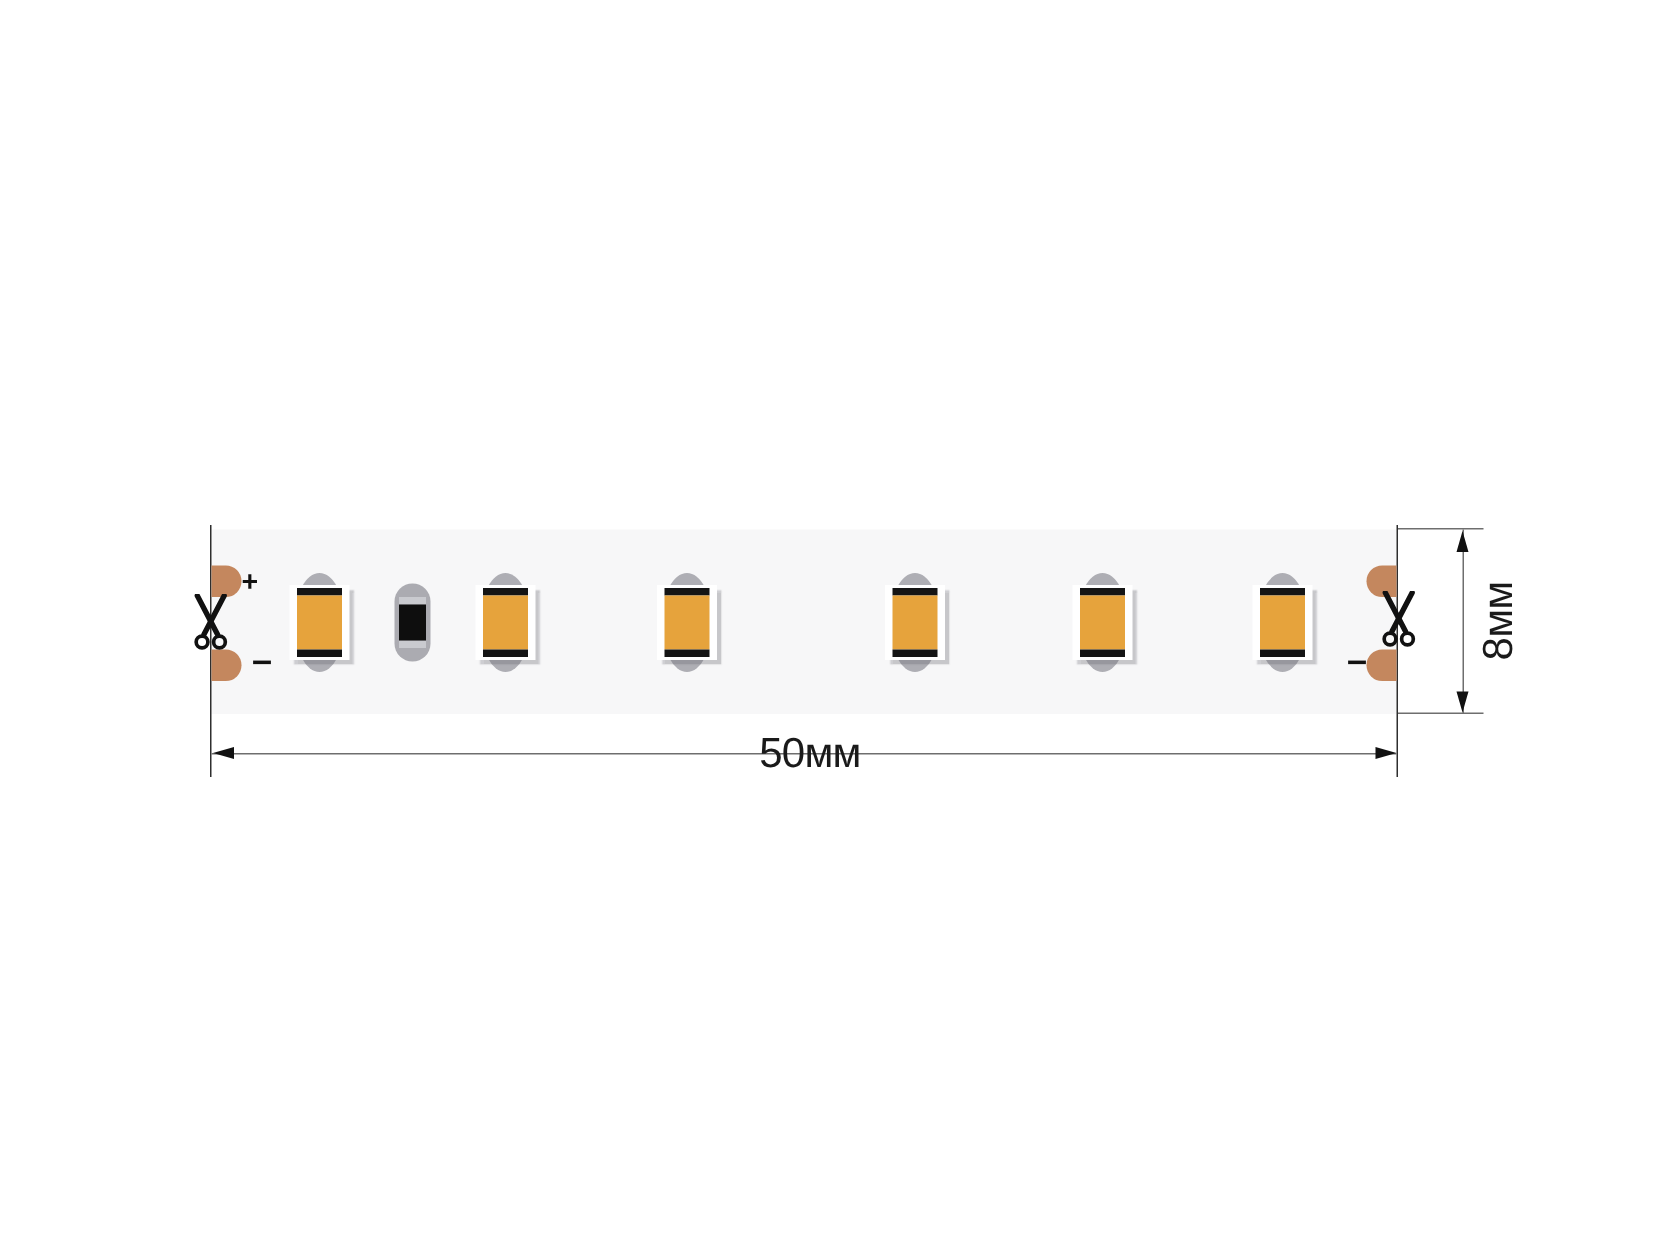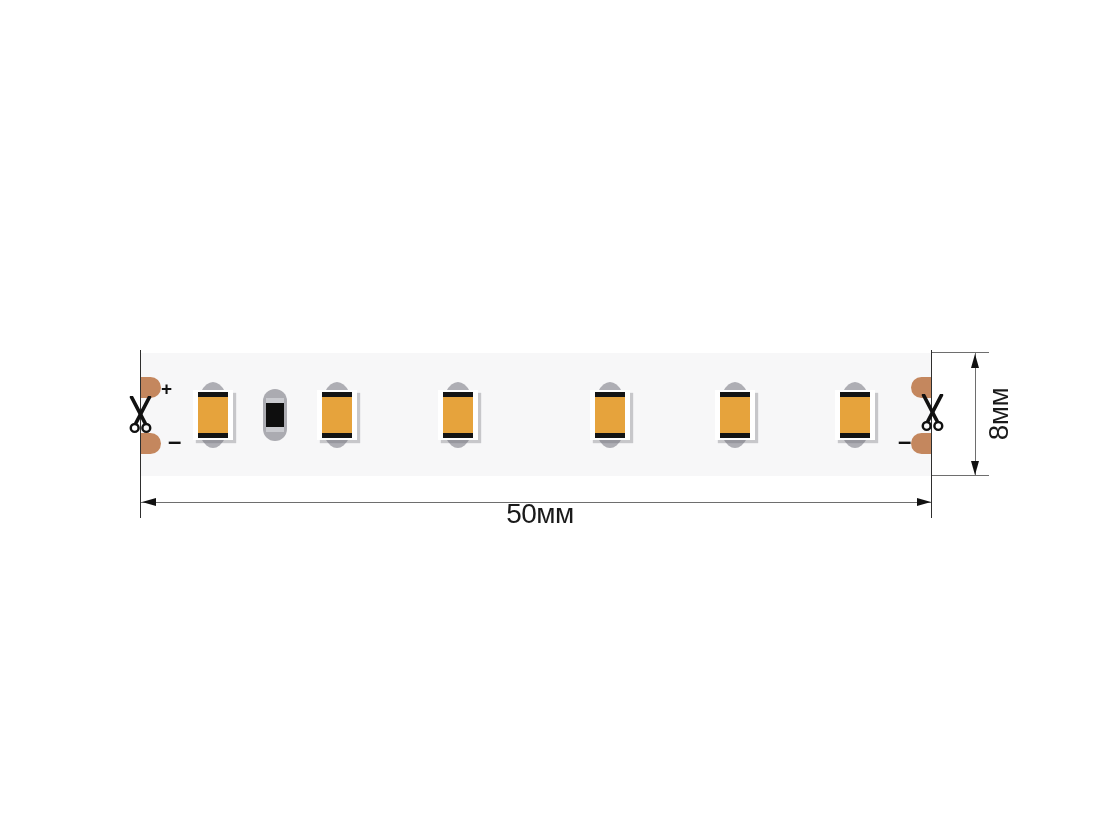--- a/index.html
+++ b/index.html
@@ -40,21 +40,21 @@
   .dim-line-h{position:absolute;left:141px;top:502px;width:790px;height:1px;background:#6e6e6e;}
   .dim-line-v{position:absolute;left:975px;top:353px;width:1px;height:123px;background:#6e6e6e;}
   .ext{position:absolute;background:#6e6e6e;}
   .ext.h{height:1px;width:57px;left:932px;}
   .arrow{position:absolute;width:0;height:0;}
   .arrow.left {left:142px;top:498px;border-top:4.5px solid transparent;border-bottom:4.5px solid transparent;border-right:14px solid #111;}
   .arrow.right{left:917px;top:498px;border-top:4.5px solid transparent;border-bottom:4.5px solid transparent;border-left:14px solid #111;}
   .arrow.up   {left:971px;top:354px;border-left:4.5px solid transparent;border-right:4.5px solid transparent;border-bottom:14px solid #111;}
   .arrow.down {left:971px;top:461px;border-left:4.5px solid transparent;border-right:4.5px solid transparent;border-top:14px solid #111;}
   .dim-label{position:absolute;font-size:28px;letter-spacing:-0.5px;color:#1a1a1a;white-space:nowrap;}
-  .dim-label.w{left:540px;top:514px;transform:translate(-50%,-50%);text-align:right;}
+  .dim-label.w{left:540px;top:502px;transform:translate(-50%,-50%);text-align:right;}
   .dim-label.h{left:999px;top:414px;transform:translate(-50%,-50%) rotate(-90deg);}
 </style>
 </head>
 <body>
 
 <div class="canvas">
 
   <div class="strip"></div>
 
   <div class="cut-line left"></div>

